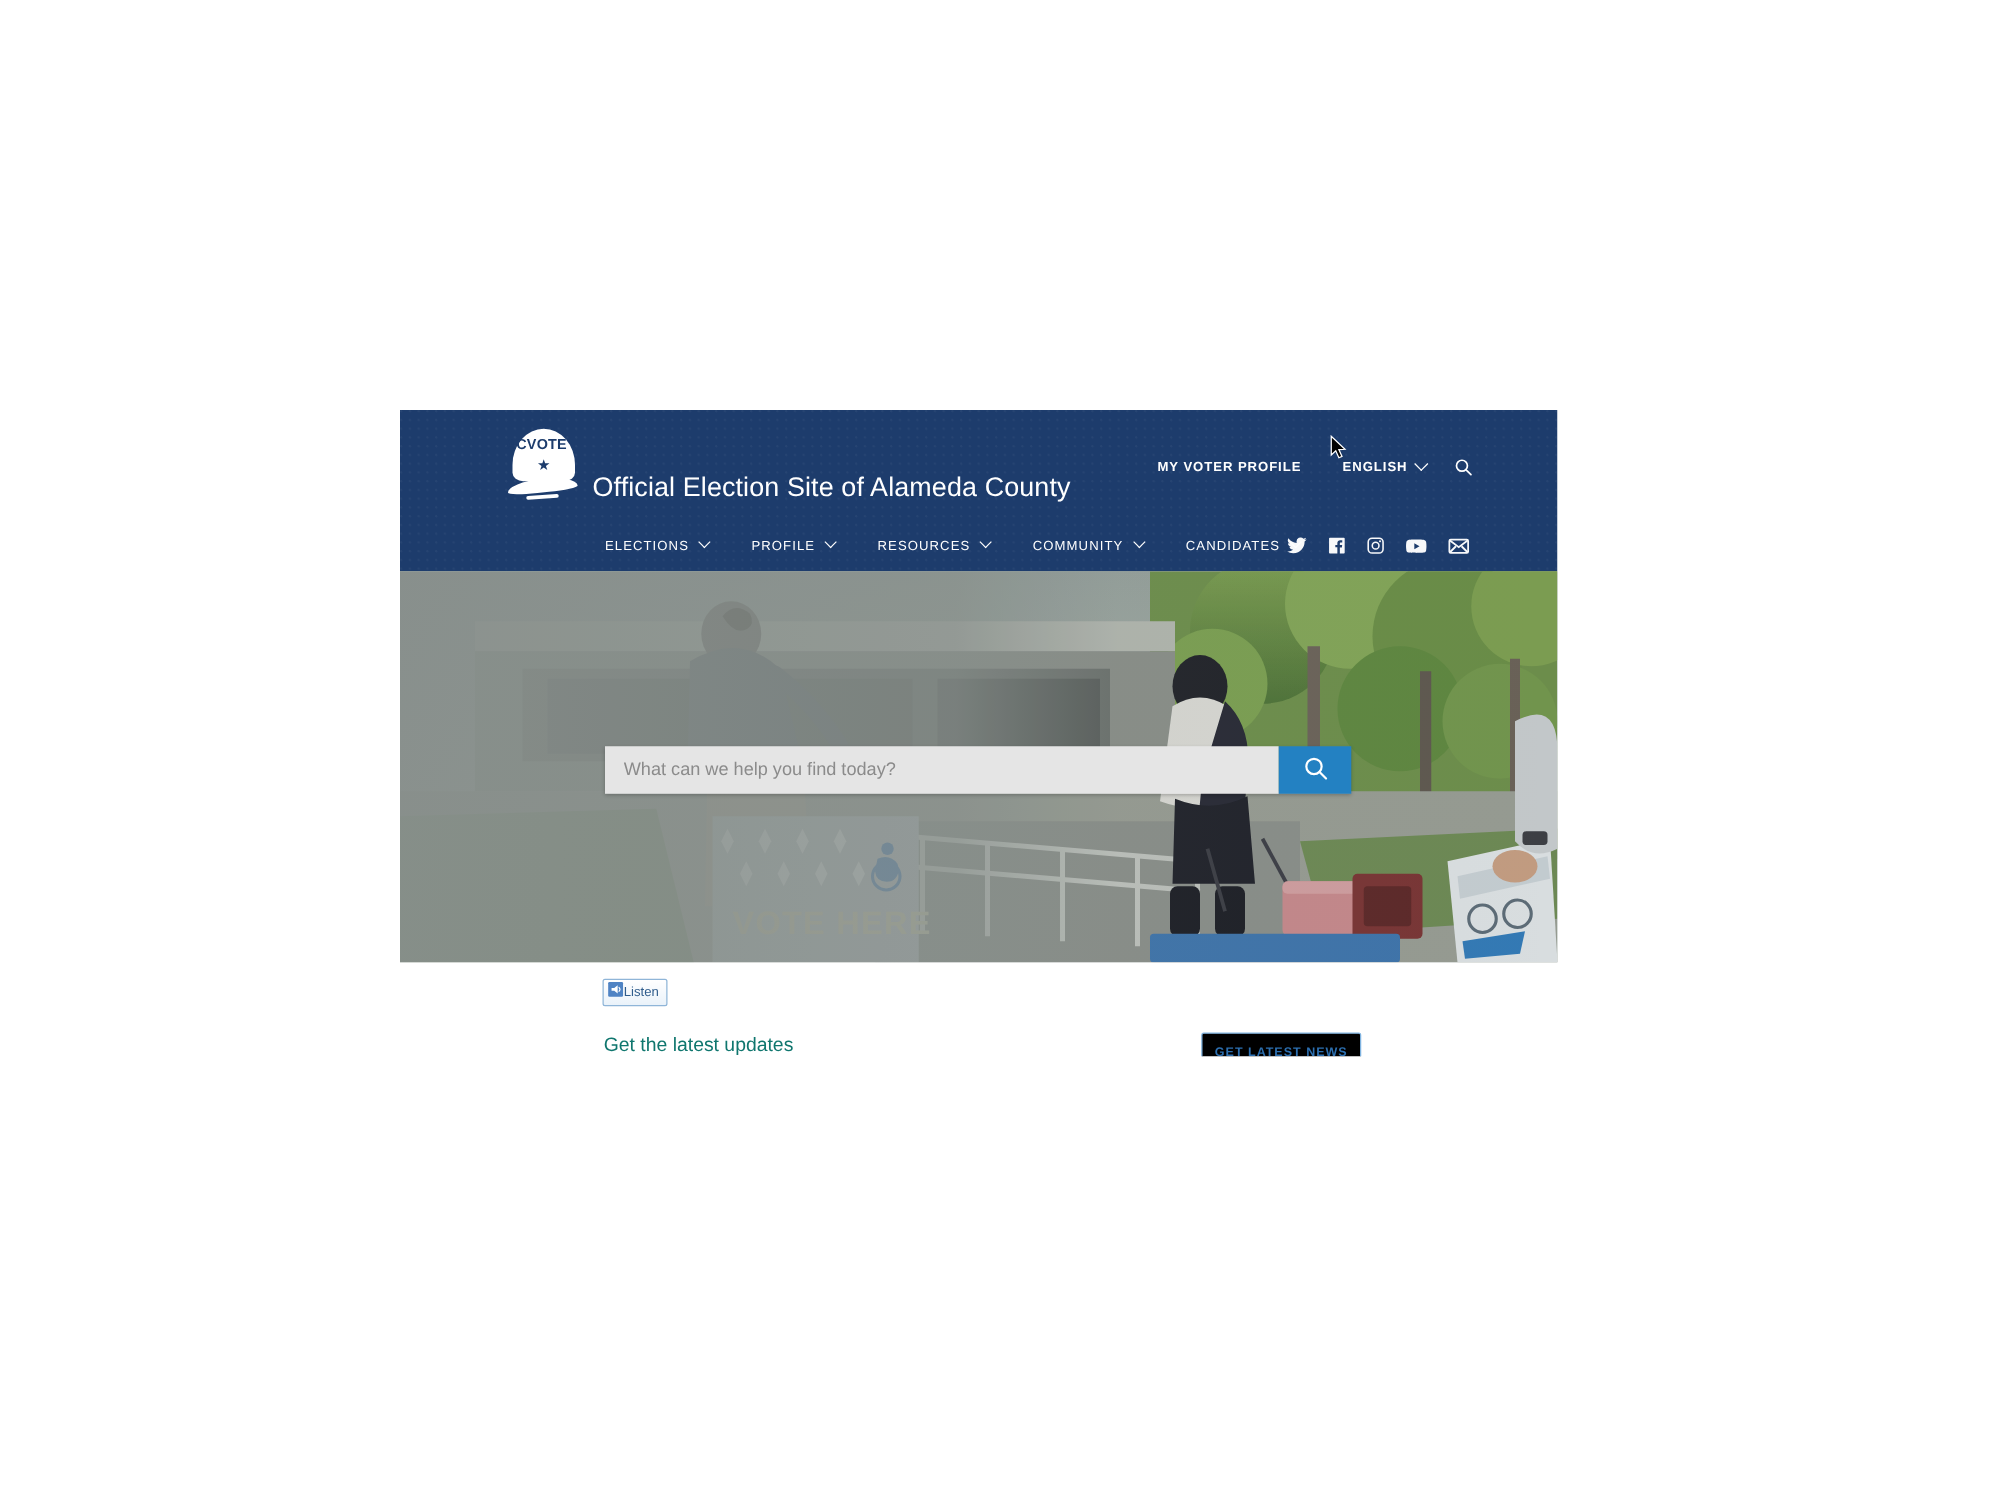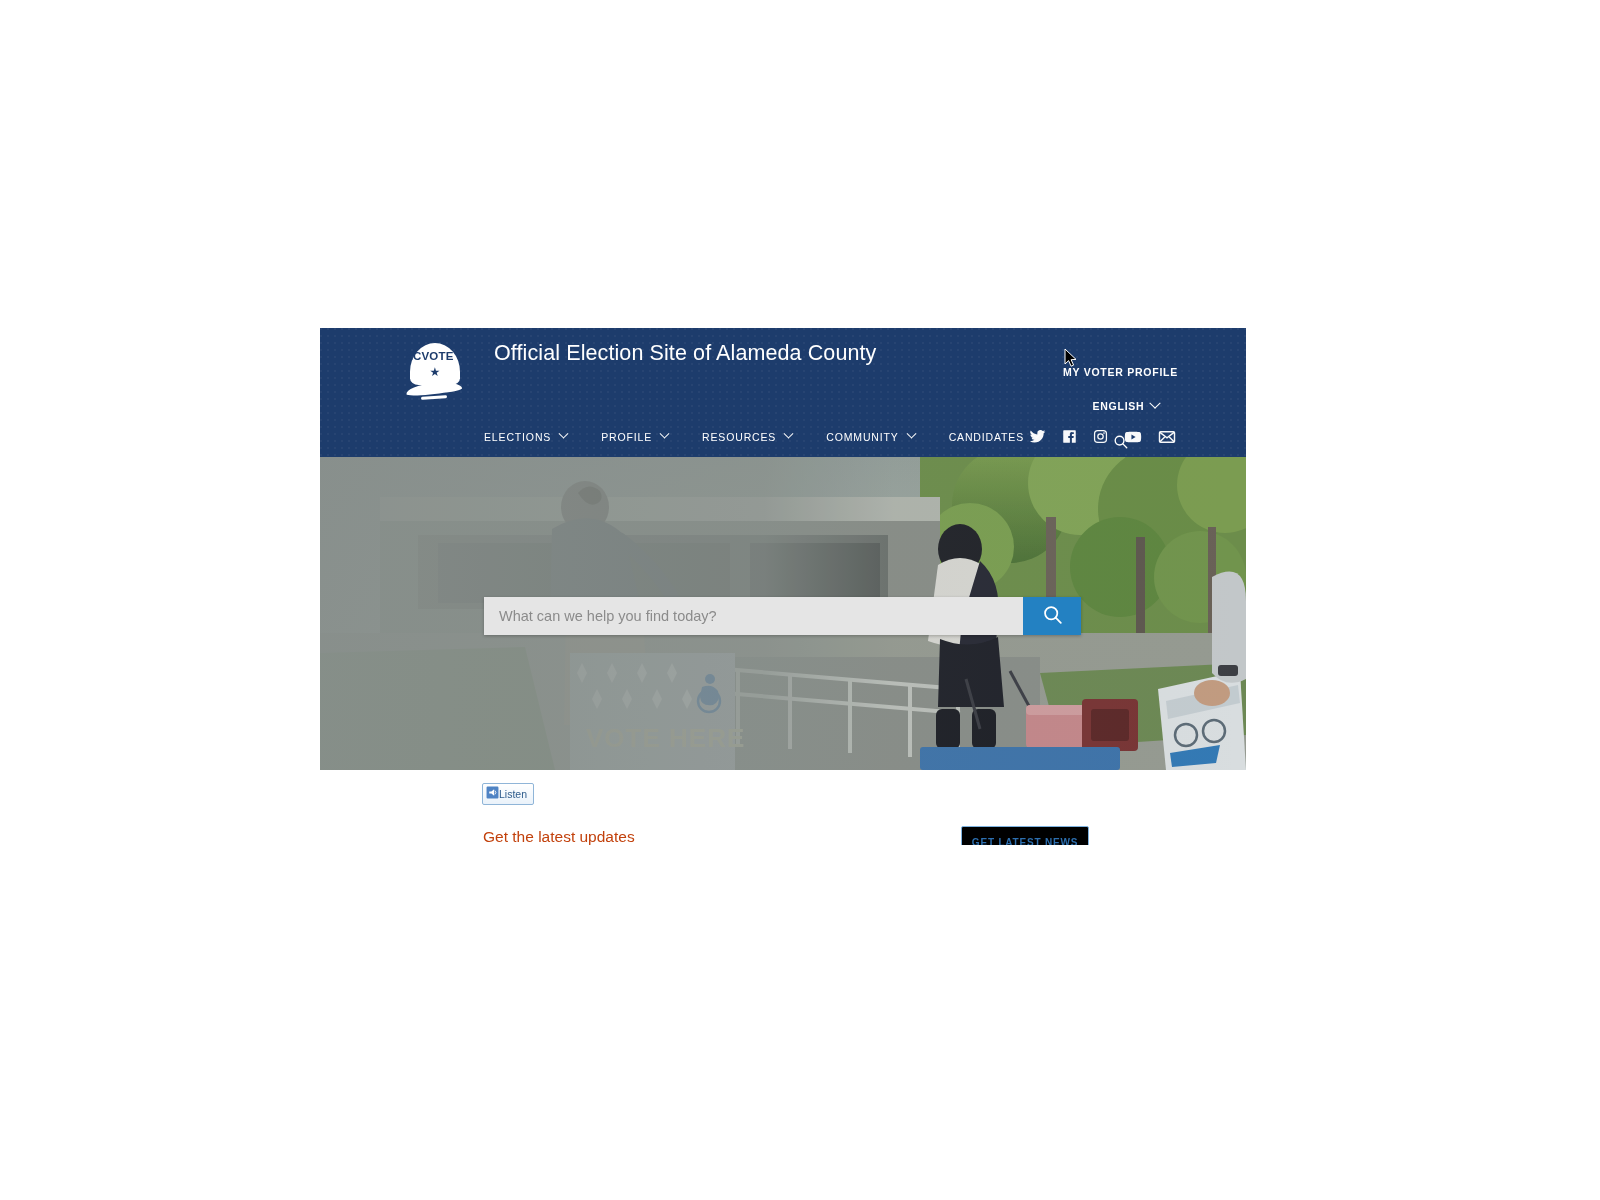--- a/index.html
+++ b/index.html
@@ -37,22 +37,22 @@
   .header-top {
     position: relative;
     height: 88px;
   }
 
   .brand {
     position: absolute;
     left: 84px;
     top: 13px;
     display: flex;
-    align-items: flex-start;
-    gap: 28px;
+    align-items: flex-end;
+    gap: 8px;
   }
 
   .logo-mark {
     position: relative;
     width: 62px;
     height: 62px;
   }
   .logo-dome {
     position: absolute;
     left: 6px;
@@ -112,21 +112,20 @@
     white-space: nowrap;
   }
 
   .utility-nav {
     position: absolute;
     right: 68px;
     top: 38px;
     display: flex;
     align-items: center;
     gap: 22px;
-    flex-direction: column;
   }
   .util-link {
     color: #ffffff;
     font-size: 10.5px;
     font-weight: 700;
     letter-spacing: 0.75px;
     white-space: nowrap;
     text-decoration: none;
     cursor: pointer;
   }
@@ -274,21 +273,21 @@
     position: absolute;
     left: 0;
     top: 58px;
     width: 100%;
   }
   .updates-heading {
     position: absolute;
     left: 163px;
     top: 0;
     font-size: 15.5px;
-    color: #c2410c;
+    color: #0f766e;
     font-weight: 400;
     white-space: nowrap;
   }
   .news-button {
     position: absolute;
     left: 641px;
     top: -2px;
     width: 126px;
     height: 30px;
     border: 1px solid #7fb3e0;

